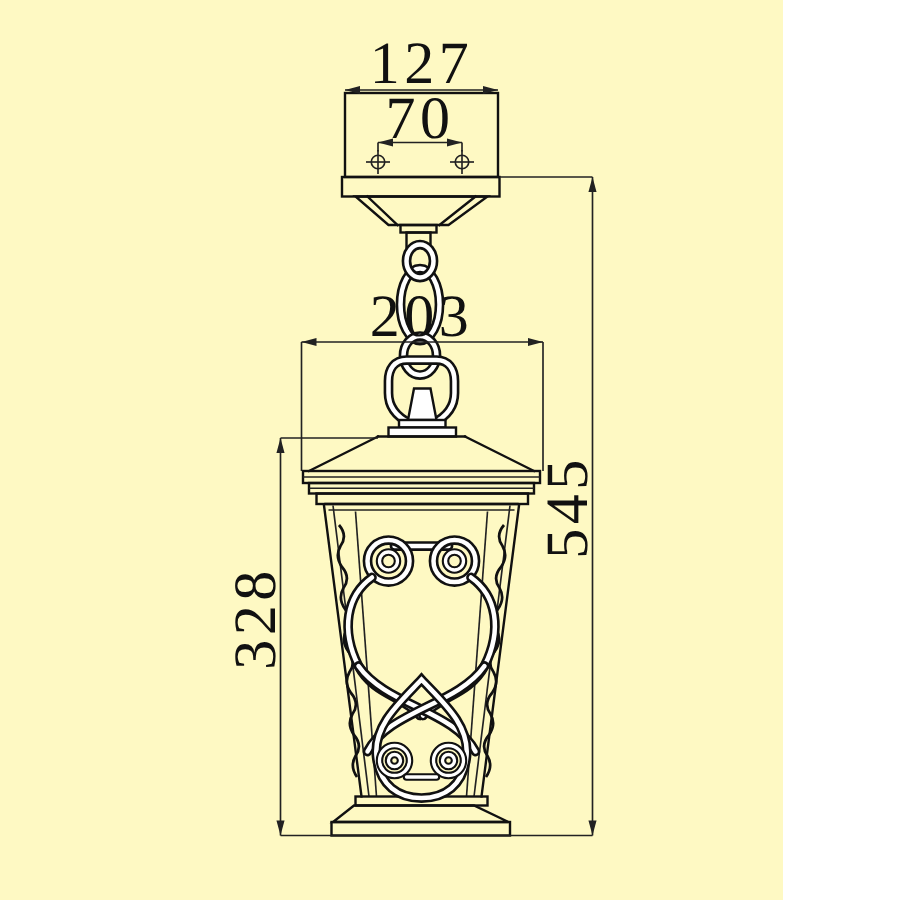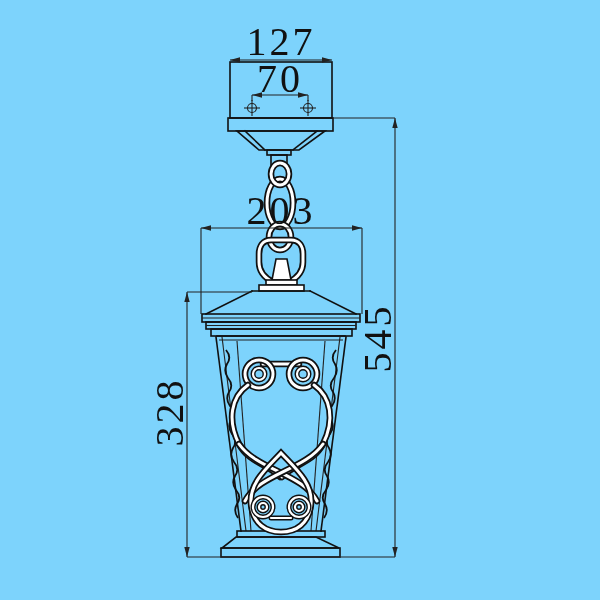--- a/index.html
+++ b/index.html
@@ -1,16 +1,16 @@
 <!DOCTYPE html>
 <html><head>
 <meta charset="utf-8">
 <style>
   html,body{margin:0;padding:0;background:#ffffff;}
-  .stage{position:relative;width:600px;height:600px;background:#7dd3fc;overflow:hidden;
+  .stage{position:relative;width:522px;height:600px;background:#fef9c3;overflow:hidden;
          font-family:"Liberation Sans",sans-serif;}
   
   .s16{stroke:#111;stroke-width:1.6;fill:none;stroke-linecap:square;}
   
   .s12{stroke:#222;stroke-width:1.1;fill:none;}
   .arr{fill:#222;stroke:none;}
   
   .ol-b{stroke:#111;stroke-width:6.5;fill:none;stroke-linecap:round;}
   .ol-w{stroke:#fff;stroke-width:3;fill:none;stroke-linecap:round;}
   .ol-b2{stroke:#111;stroke-width:5;fill:none;stroke-linecap:round;}

